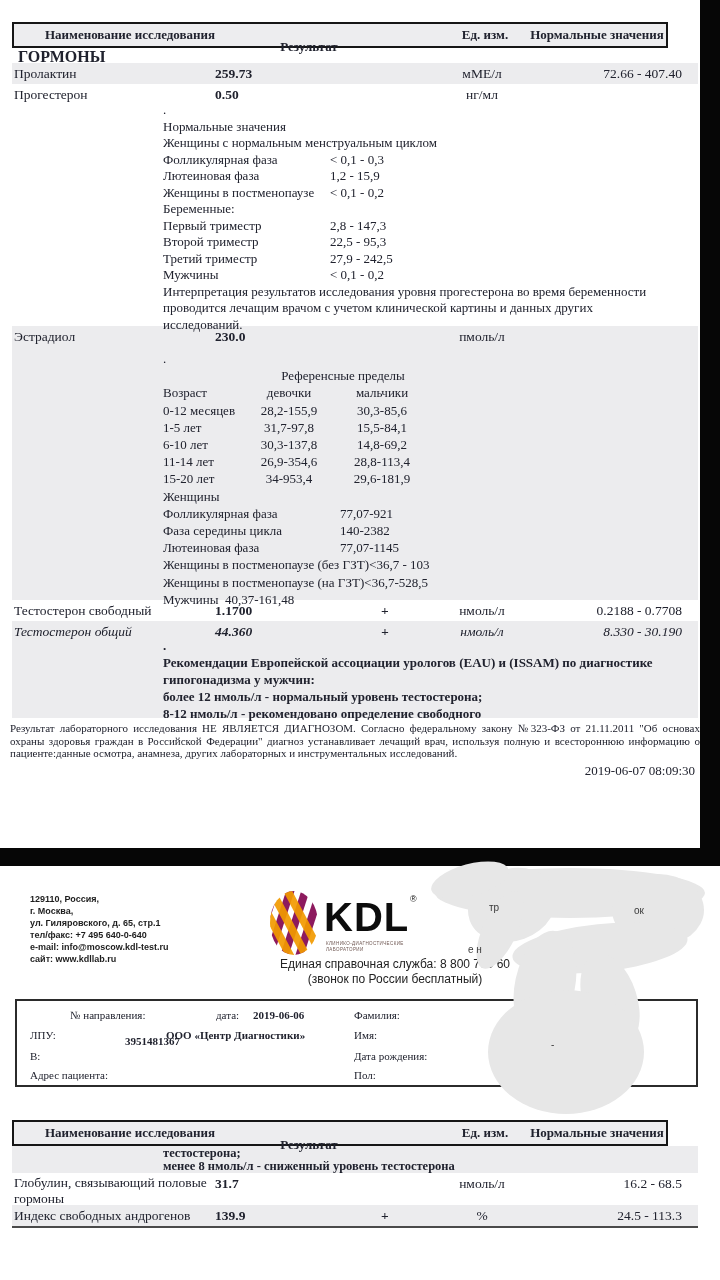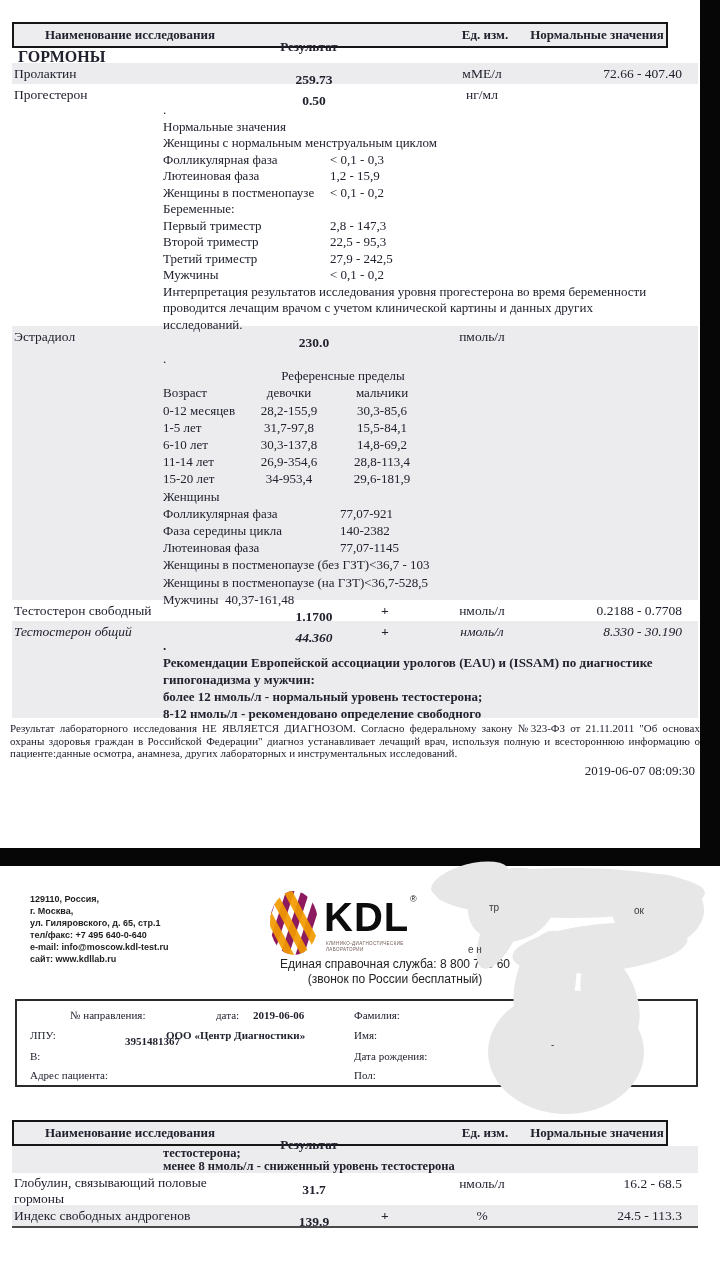--- a/index.html
+++ b/index.html
@@ -16,21 +16,21 @@
   .thead .h4{left:509px;width:148px;text-align:center;}
 
   
   .shade{position:absolute;left:12px;width:686px;background:#ececee;}
   .shade.last{border-bottom:2px solid #4a4a4a;}
 
   
   .rrow{position:absolute;left:0;width:720px;height:21px;font-size:13.5px;white-space:nowrap;}
   .rrow .nm{position:absolute;left:14px;top:3px;}
   .rrow .nm2{width:238px;white-space:normal;line-height:15.5px;top:2px;}
-  .rrow .res{position:absolute;left:244px;width:140px;top:3px;text-align:center;font-weight:bold;margin-top:6px;}
+  .rrow .res{position:absolute;left:215px;width:140px;top:3px;font-weight:bold;}
   .rrow .flag{position:absolute;left:381px;top:3px;font-weight:bold;}
   .rrow .unit{position:absolute;left:432px;width:100px;top:3px;text-align:center;}
   .rrow .rng{position:absolute;left:532px;width:150px;top:3px;text-align:right;}
 
   .section{position:absolute;left:18px;top:48px;font-weight:bold;font-size:16px;}
 
   
   .cmt{position:absolute;left:163px;font-size:13px;line-height:16.5px;}
   .cmt.est{line-height:17.2px;}
   .cmt.bold{font-weight:bold;line-height:17px;}

